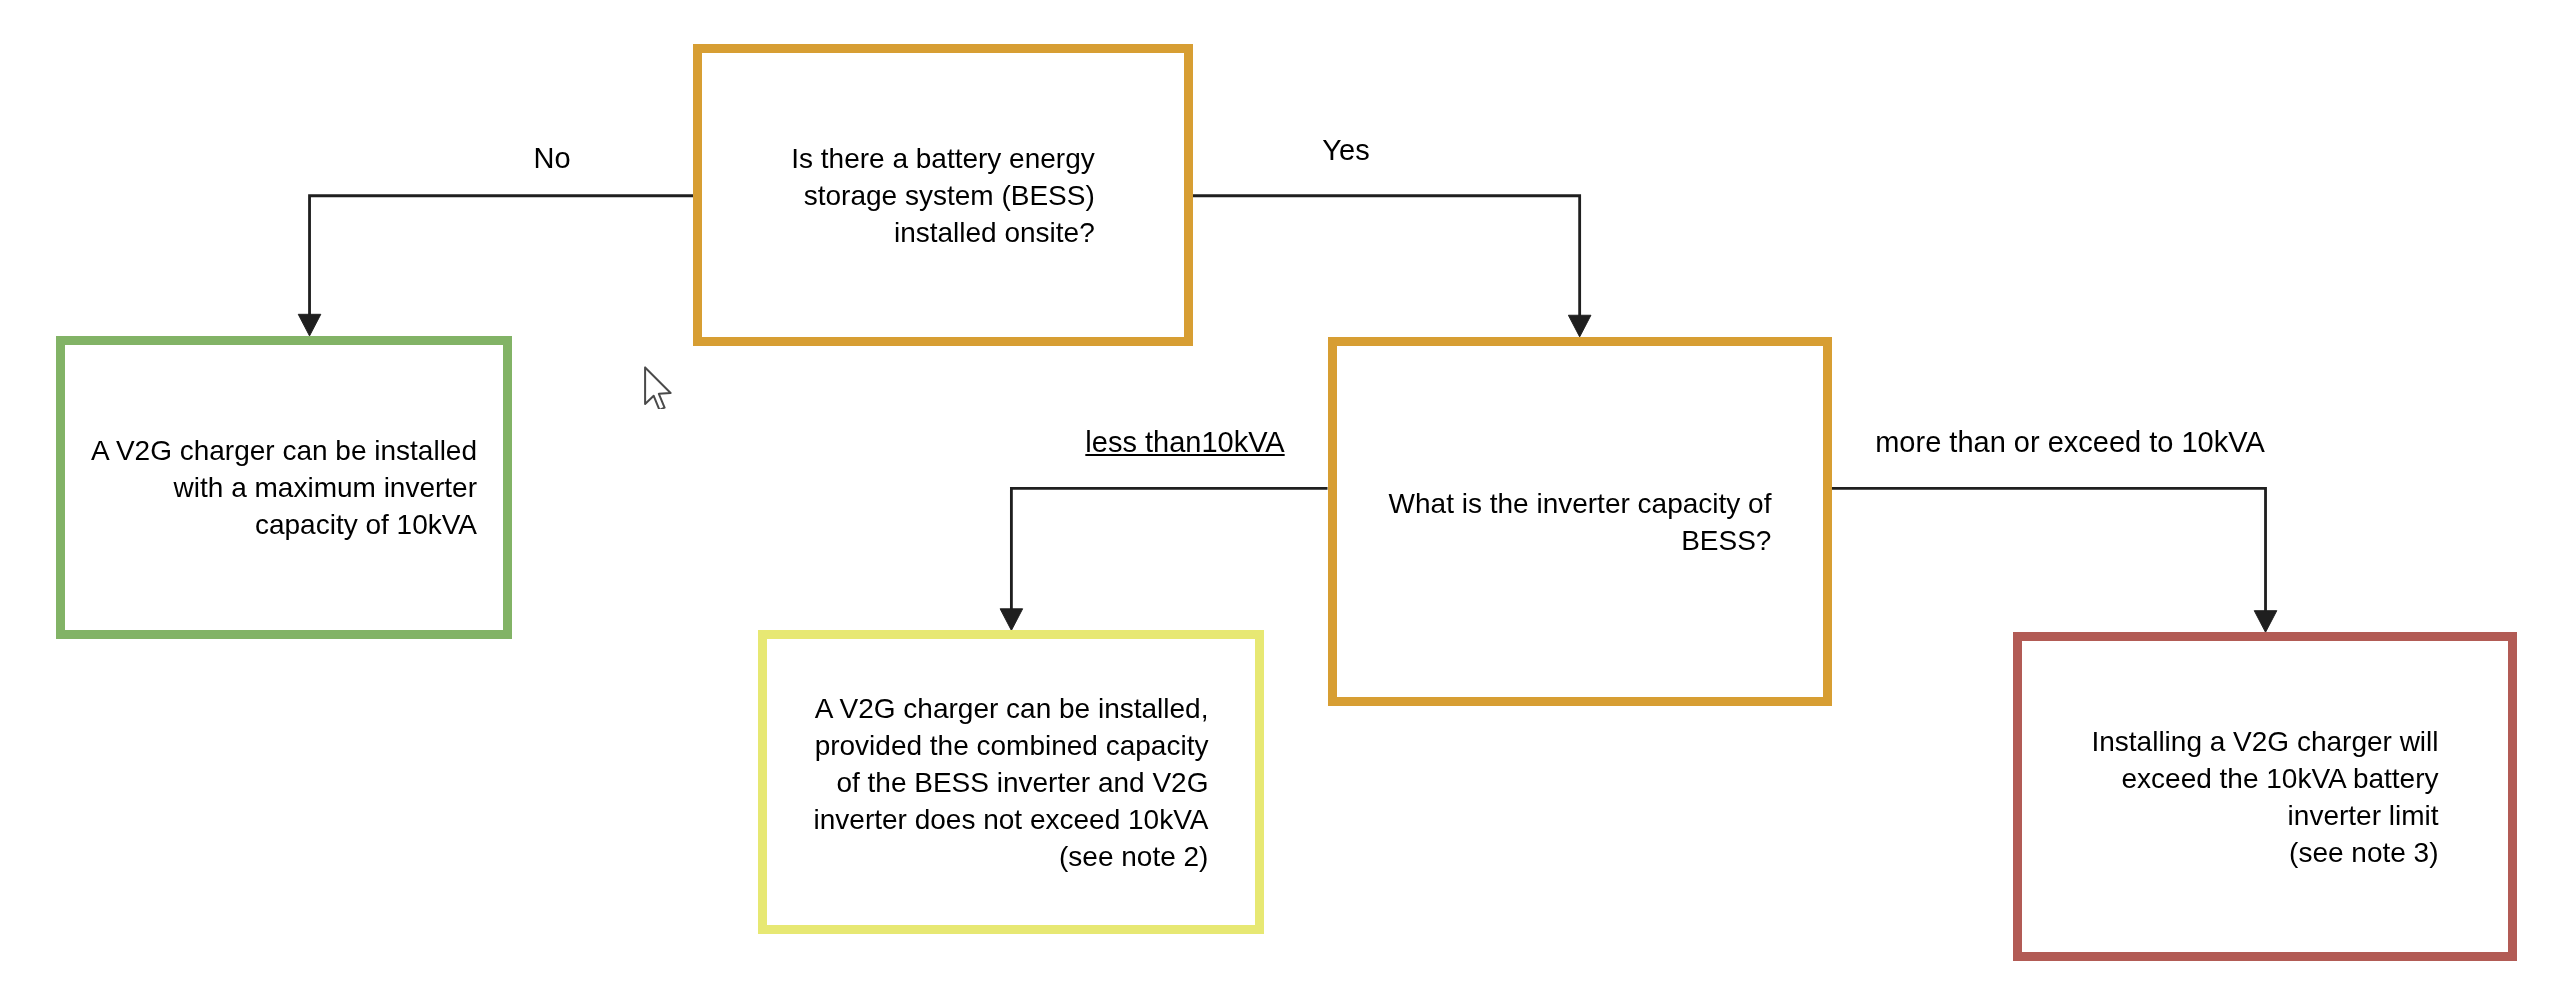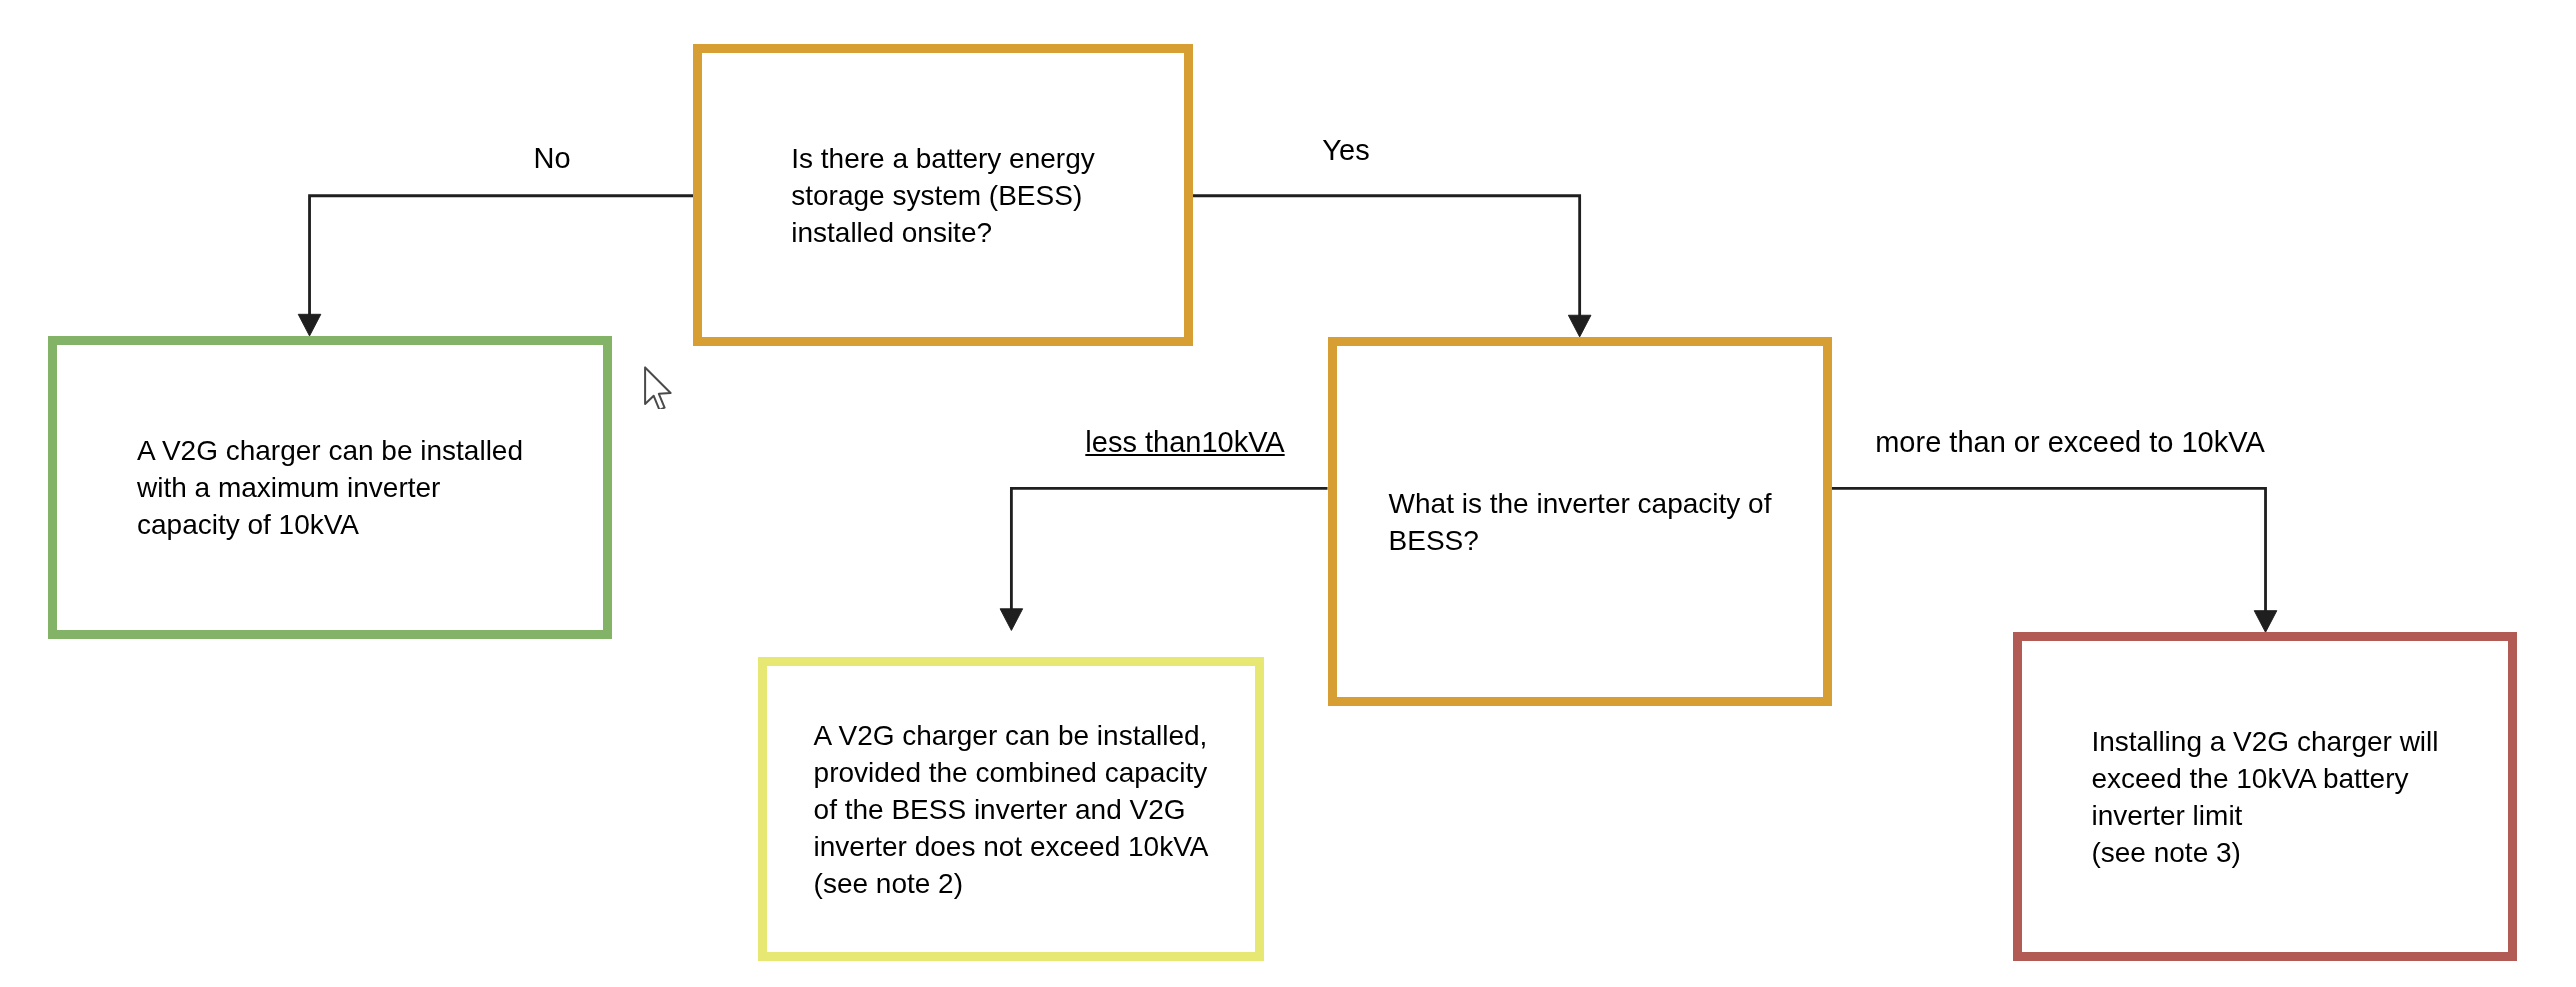--- a/index.html
+++ b/index.html
@@ -13,28 +13,28 @@
   }
   .edges{position:absolute;left:0;top:0;width:2576px;height:988px;pointer-events:none;}
   .edge-line{fill:none;stroke:#1f1f1f;stroke-width:3px;}
   .edge-arrow{fill:#1f1f1f;stroke:#1f1f1f;stroke-width:1px;}
   .node{
     position:absolute;
     box-sizing:border-box;
     border:9.4px solid #888;
     background:#ffffff;
     display:flex;align-items:center;justify-content:center;
-    text-align:left;
+    text-align:right;
     font-size:28px;line-height:37px;
     white-space:pre-line;
   }
   .node-q1{left:693px;top:44px;width:500px;height:302px;}
-  .node-no-result{left:48px;top:336px;width:564px;height:303px;}
+  .node-no-result{left:56px;top:336px;width:456px;height:303px;}
   .node-q2{left:1328px;top:337px;width:504px;height:369px;}
-  .node-combined{left:758px;top:657px;width:506px;height:304px;}
+  .node-combined{left:758px;top:630px;width:506px;height:304px;}
   .node-exceed{left:2013px;top:632px;width:504px;height:329px;}
   .edge-label{
     position:absolute;
     transform:translate(-50%,-50%);
     white-space:nowrap;
     font-size:29px;line-height:34px;
     background:#ffffff;
     padding:0 3.8px;
   }
   .label-no{left:552px;top:158px;}

